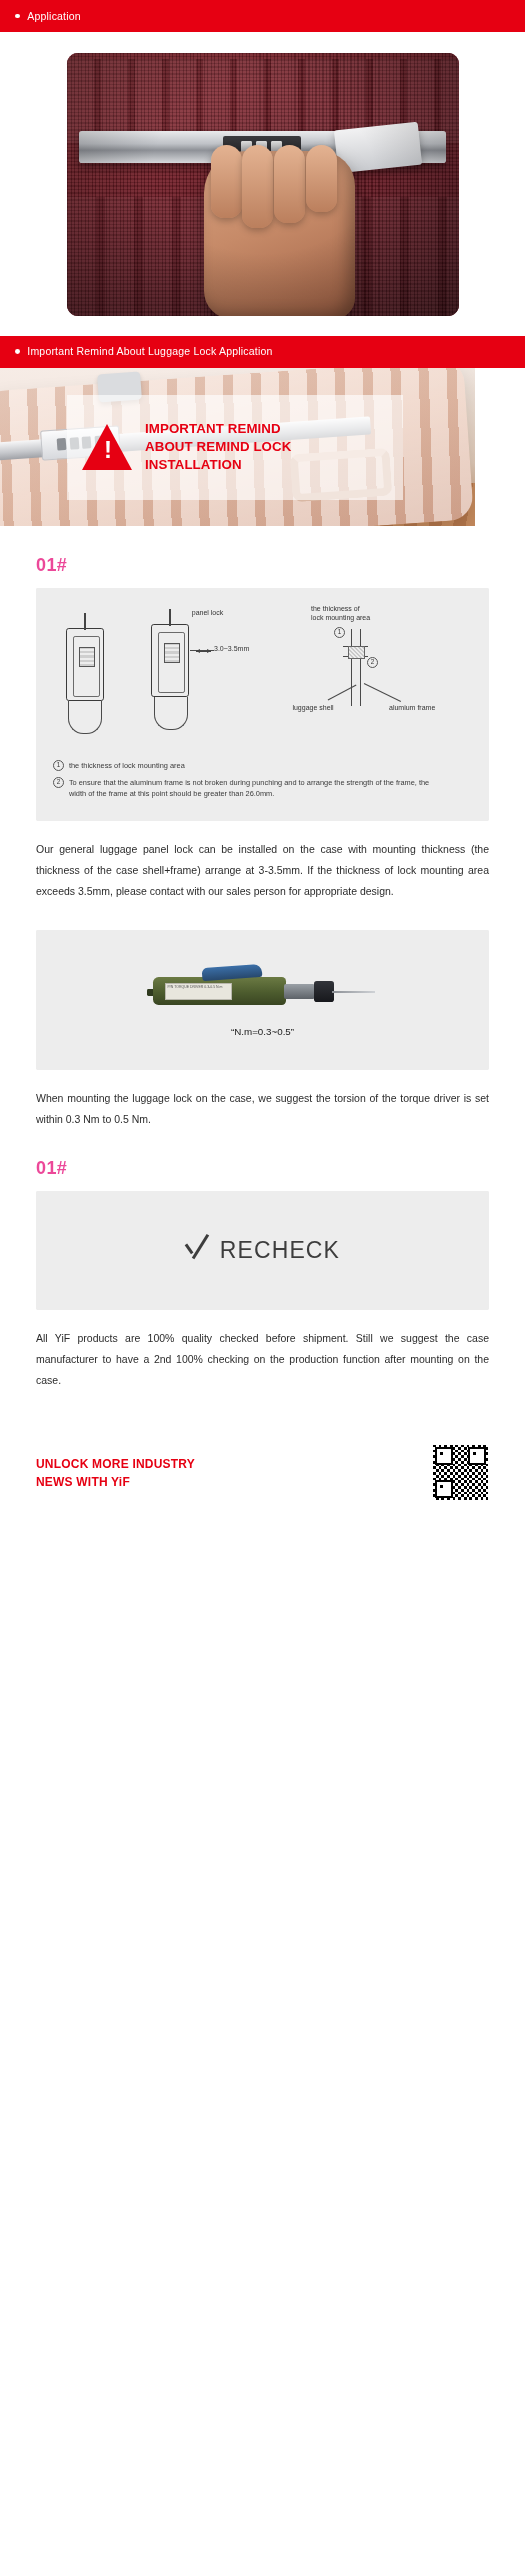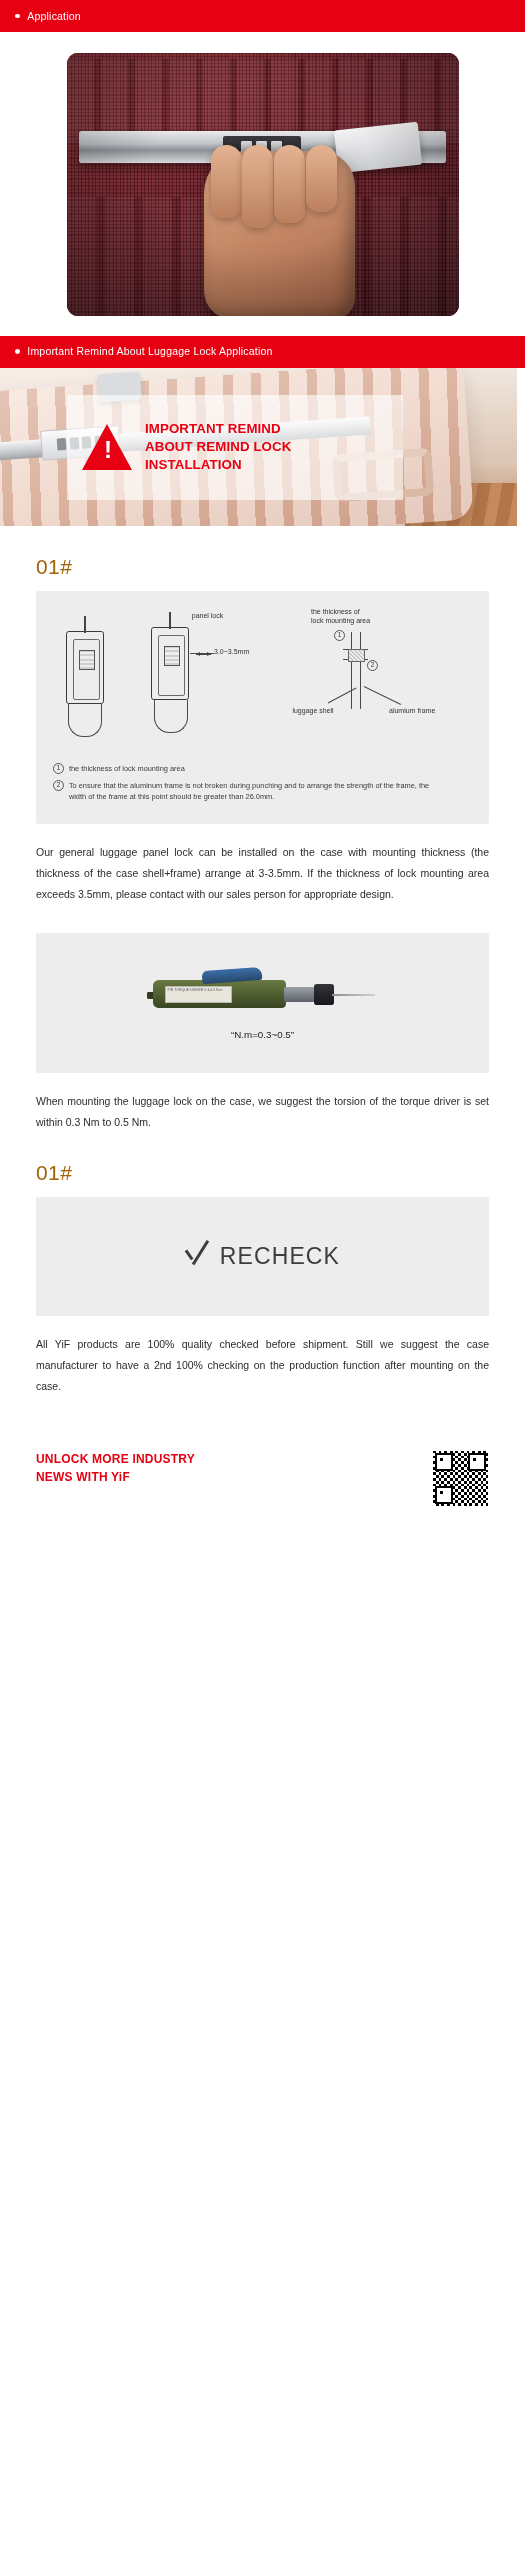--- a/index.html
+++ b/index.html
@@ -133,21 +133,21 @@
   .ph-fingers span:nth-child(3){ left: 63px; height: 78px; }
   .ph-fingers span:nth-child(4){ left: 95px; height: 67px; }
   .ph-vign {
     position: absolute; inset: 0;
     background: radial-gradient(ellipse at 50% 45%, rgba(0,0,0,0) 40%, rgba(0,0,0,.35) 100%);
   }
 
   
   .banner {
     position: relative;
-    width: 517px;
+    width: 475px;
     height: 158px;
     overflow: hidden;
     background: linear-gradient(180deg,#f6ece6 0%, #ecdcd2 100%);
   }
   .bn-case {
     position: absolute;
     left: -14px; top: 7px;
     width: 483px; height: 161px;
     border-radius: 24px;
     background:
@@ -239,23 +239,23 @@
     font-size: 13.3px;
     line-height: 1.38;
     letter-spacing: 0.1px;
   }
 
   
   .content {
     padding: 29px 36px 7px 36px;
   }
   .step-num {
-    color: #a16207;
-    font-size: 21px;
-    font-weight: normal;
+    color: #ec4899;
+    font-size: 18px;
+    font-weight: bold;
     letter-spacing: 0.4px;
     margin: 0 0 12.6px 0;
   }
   .gray-card {
     background: #ededed;
     border-radius: 1.4px;
     padding: 15.4px 17px;
     box-sizing: border-box;
   }
   .para {
@@ -454,21 +454,21 @@
   .recheck-text {
     font-size: 23px;
     letter-spacing: 1.1px;
     color: #3d3d3d;
     font-weight: normal;
   }
 
   
   .footer {
     display: flex;
-    align-items: flex-start;
+    align-items: center;
     justify-content: space-between;
     padding: 18px 36px 28px 36px;
   }
   .footer-text {
     color: #e60012;
     font-weight: bold;
     font-size: 12px;
     line-height: 1.5;
     letter-spacing: 0.2px;
   }

